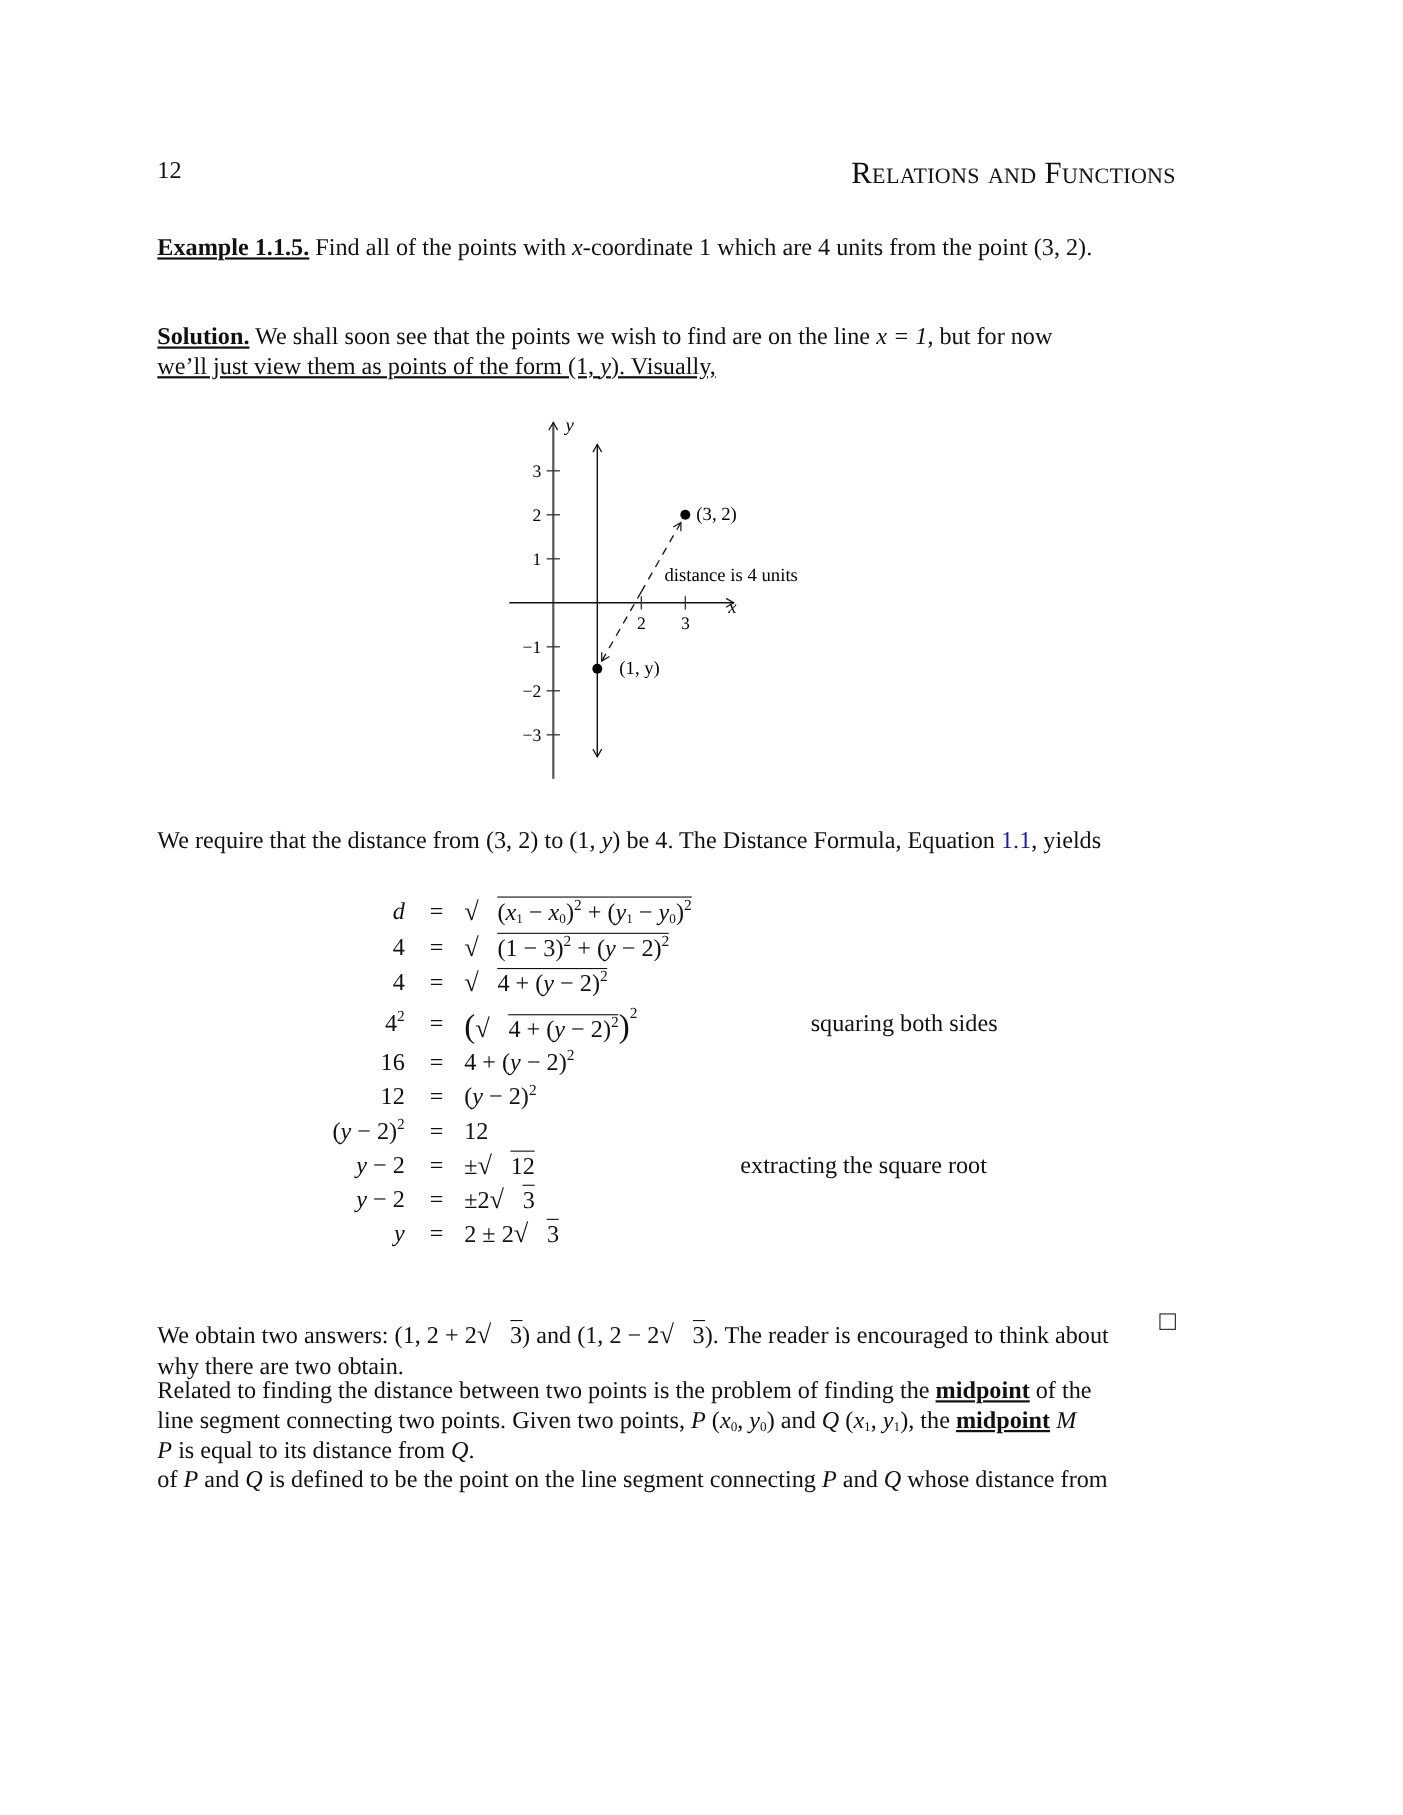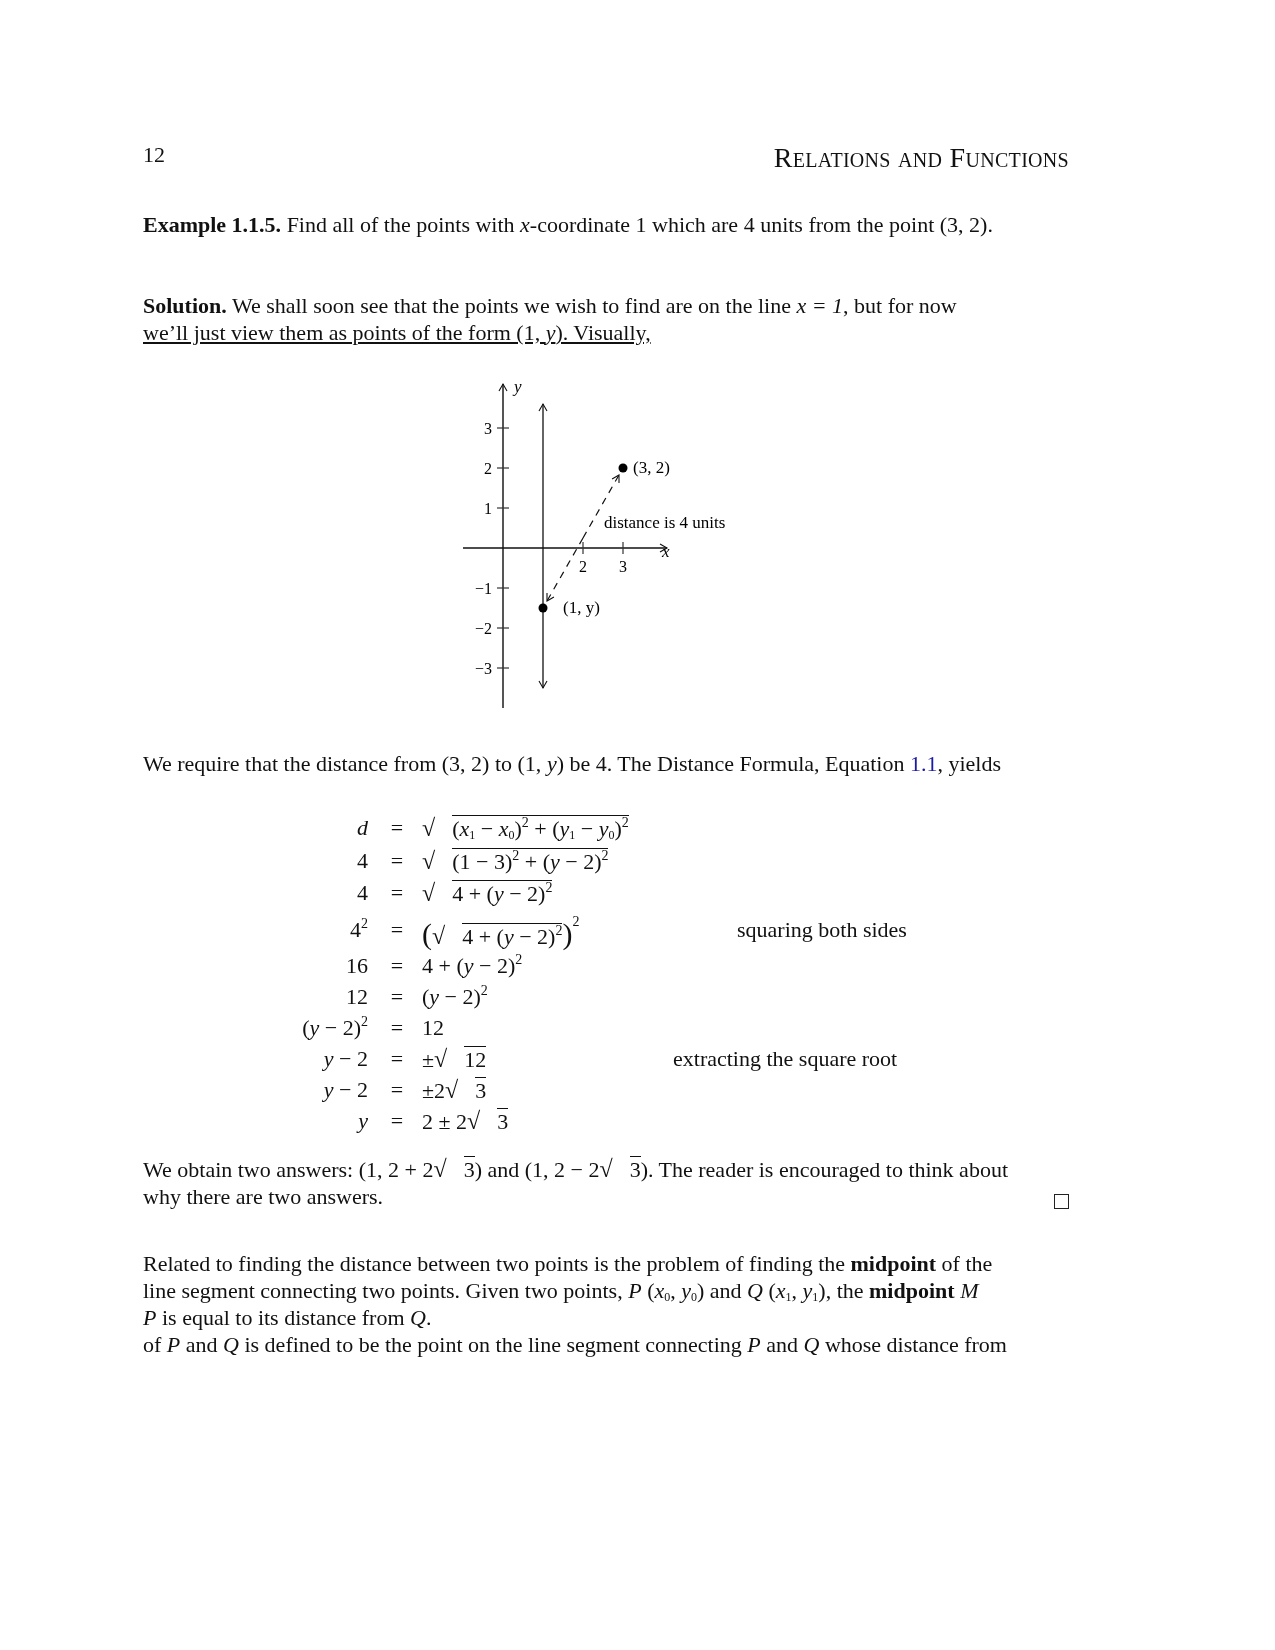--- a/index.html
+++ b/index.html
@@ -2,21 +2,21 @@
 <html><head>
 <meta charset="utf-8">
 <style>
   html, body { margin:0; padding:0; background:#ffffff; }
   body { width:1275px; height:1650px; position:relative; overflow:hidden;
          font-family:"DejaVu Serif","Liberation Serif",serif; color:#111; }
   .serif { font-family:"Liberation Serif","DejaVu Serif",serif; }
   .abs { position:absolute; }
   .txt { font-family:"Liberation Serif","DejaVu Serif",serif; font-size:22px; line-height:27px; }
   .it { font-style:italic; }
-  .b { font-weight:bold; }
+  .b { font-weight:bold;text-decoration:underline; }
   .sc { font-variant:small-caps; letter-spacing:0.3px; }
   .link { color:#1a1aa6; }
   
   #page-number { left:143px; top:142px; font-size:22px; }
   #running-head { right:206px; top:142px; font-size:28px; }
   .para { left:143px; width:927px; text-align:justify; }
   
   #math { left:270px; top:810px; width:700px; }
   .row { position:absolute; left:0; height:31px; width:700px; font-size:22px; }
   .lhs { position:absolute; right:602px; text-align:right; white-space:nowrap; }
@@ -156,25 +156,25 @@
     <span class="rhs">±2<span class="rad">√</span><span class="sqrt">3</span></span>
   </div>
 
   <div class="row" style="top:298px;">
     <span class="lhs it">y</span>
     <span class="eq">=</span>
     <span class="rhs">2 ± 2<span class="rad">√</span><span class="sqrt">3</span></span>
   </div>
 </div>
 
-<div class="abs txt para" style="top:1156px;">
+<div class="abs txt para" style="top:1200px;">
   <div style="white-space:nowrap;">
     <span>We obtain two answers: (1, 2 + 2</span><span class="rad">√</span><span class="sqrt">3</span><span>) and (1, 2 − 2</span><span class="rad">√</span><span class="sqrt">3</span><span>). The reader is encouraged to think about</span>
   </div>
-  <div>why there are two answers.</div>
+  <div>why there are two obtain.</div>
 </div>
 <div class="abs" id="qed-box"></div>
 
 <div class="abs txt para" style="top:1250px;">
   <div style="white-space:nowrap;">
     <span>Related to finding the distance between two points is the problem of finding the </span><span class="b">midpoint</span><span> of the</span>
   </div>
   <div style="white-space:nowrap;">
     <span>line segment connecting two points. Given two points, </span><span class="it">P</span> (<i>x</i><sub>0</sub>, <i>y</i><sub>0</sub>)<span> and </span><span class="it">Q</span> (<i>x</i><sub>1</sub>, <i>y</i><sub>1</sub>)<span>, the </span><span class="b">midpoint</span> <span class="it">M</span>
   </div>

